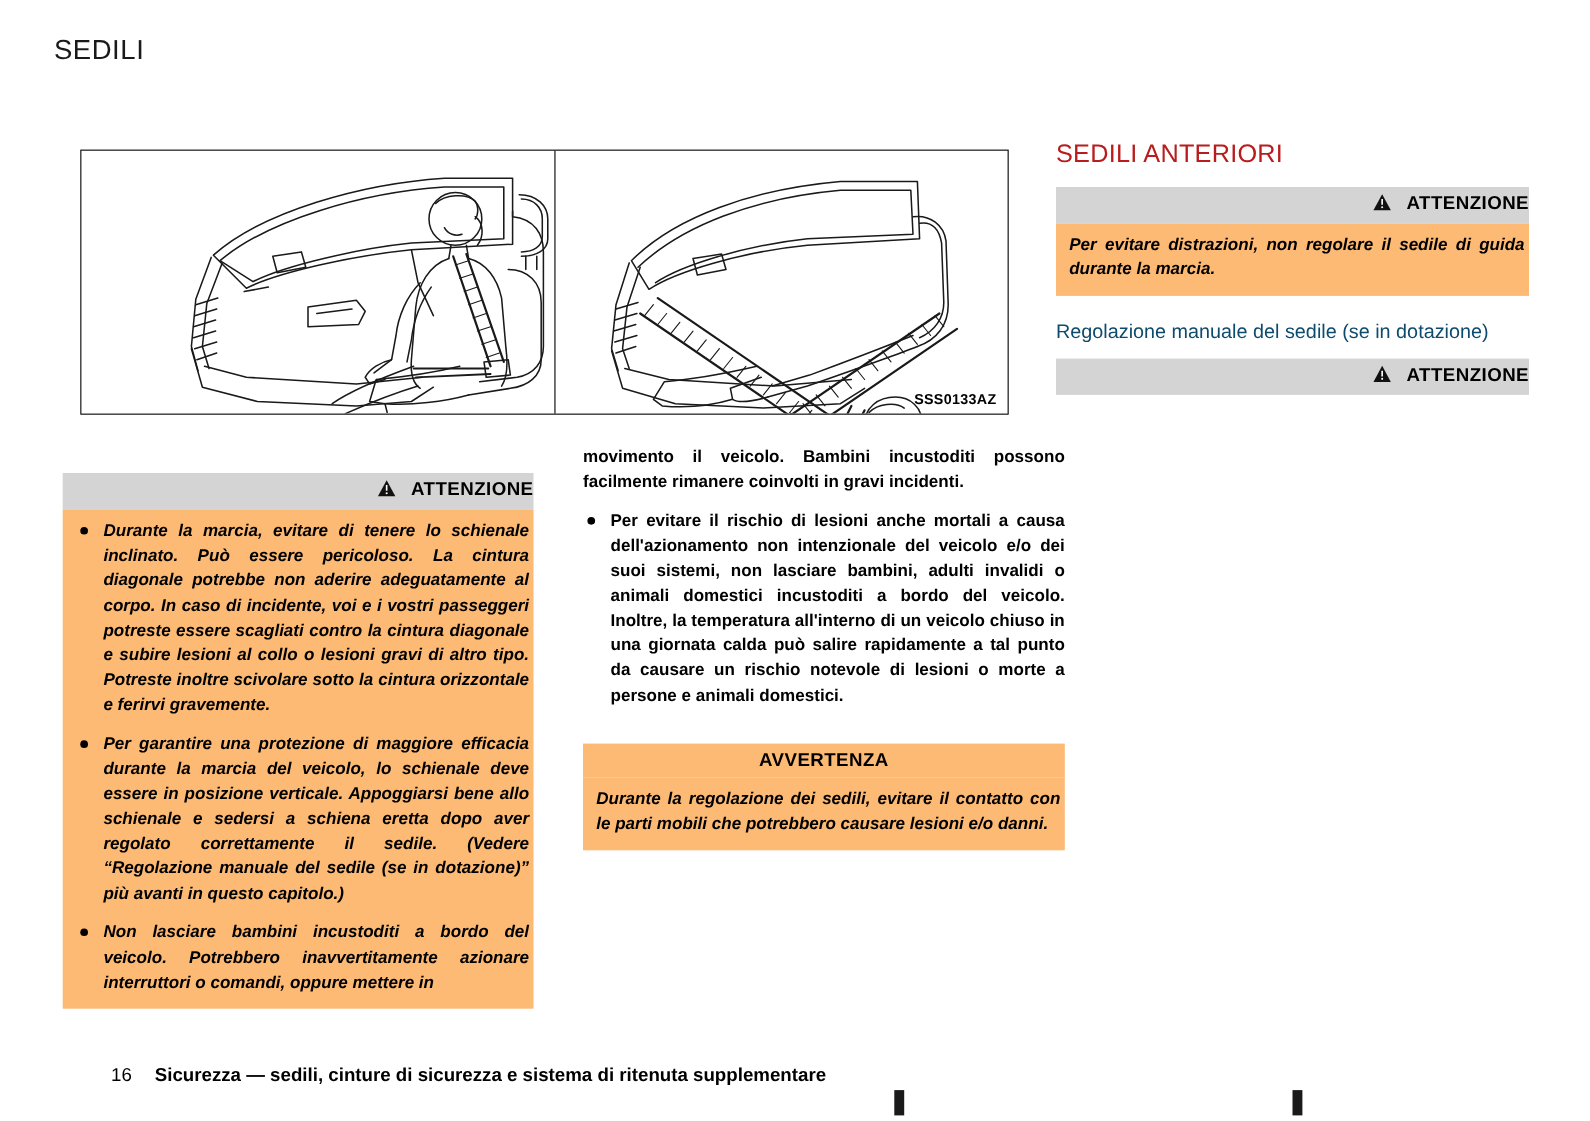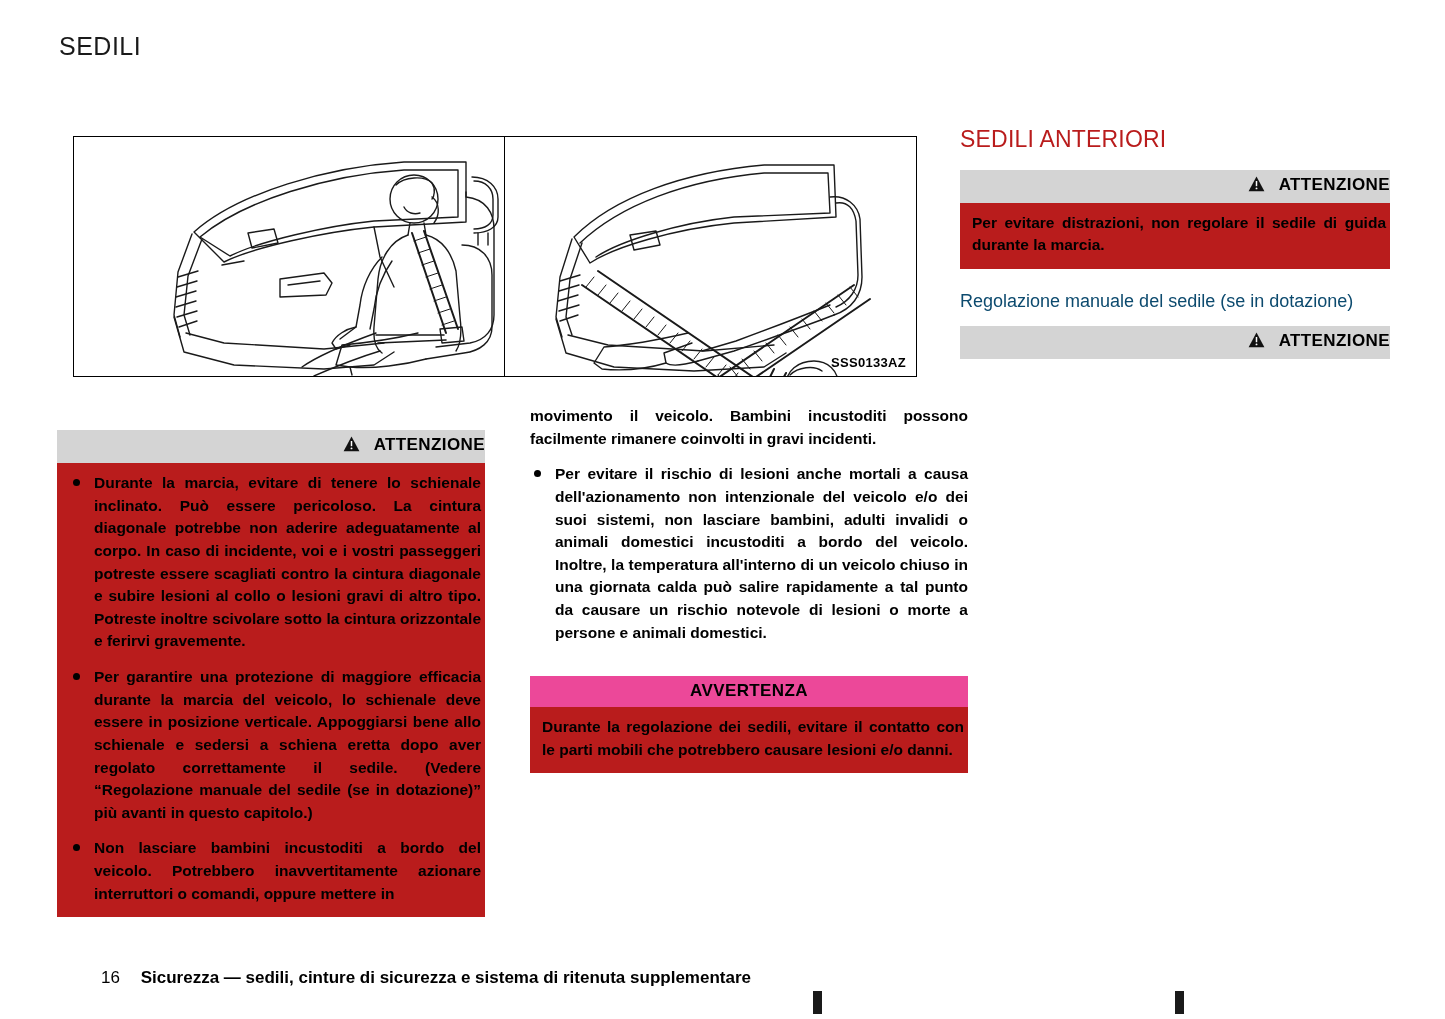--- a/index.html
+++ b/index.html
@@ -19,21 +19,21 @@
   .page {
     position: absolute;
     left: 0; top: 0;
     width: 1445px;
     height: 1019px;
   }
 
   
   .chapter-title {
     position: absolute;
-    left: 59px;
+    left: 49px;
     top: 32px;
     font-size: 25px;
     letter-spacing: 0.5px;
     font-weight: 400;
     color: #1a1a1a;
   }
 
   
   .figure-box {
     position: absolute;
@@ -77,27 +77,28 @@
     letter-spacing: 0.4px;
     padding: 5px 0 6px 0;
     position: relative;
   }
   .warn-head .wicon {
     display: inline-block;
     vertical-align: -2px;
     margin-right: 9px;
   }
   .warn-body {
-    background: #b91c1c;
+    background: #fdba74;
     padding: 9px 4px 12px 12px;
     font-size: 15.5px;
     font-weight: bold;
     line-height: 1.45;
     text-align: justify;
     box-sizing: border-box;
+    font-style: italic;
   }
 
   
   ul.alist {
     list-style: none;
     margin: 0;
     padding: 0;
   }
   ul.alist li {
     position: relative;
@@ -139,21 +140,21 @@
     left: 4px;
     top: 7px;
     width: 7px;
     height: 7px;
     background: #000;
     border-radius: 50%;
   }
 
   .avvert-wrap { margin-top: 32px; }
   .avvert-head {
-    background: #ec4899;
+    background: #fdba74;
     text-align: center;
     font-weight: bold;
     font-size: 17px;
     letter-spacing: 0.4px;
     padding: 5px 0 6px 0;
   }
 
   
   .section-title {
     font-size: 23px;

